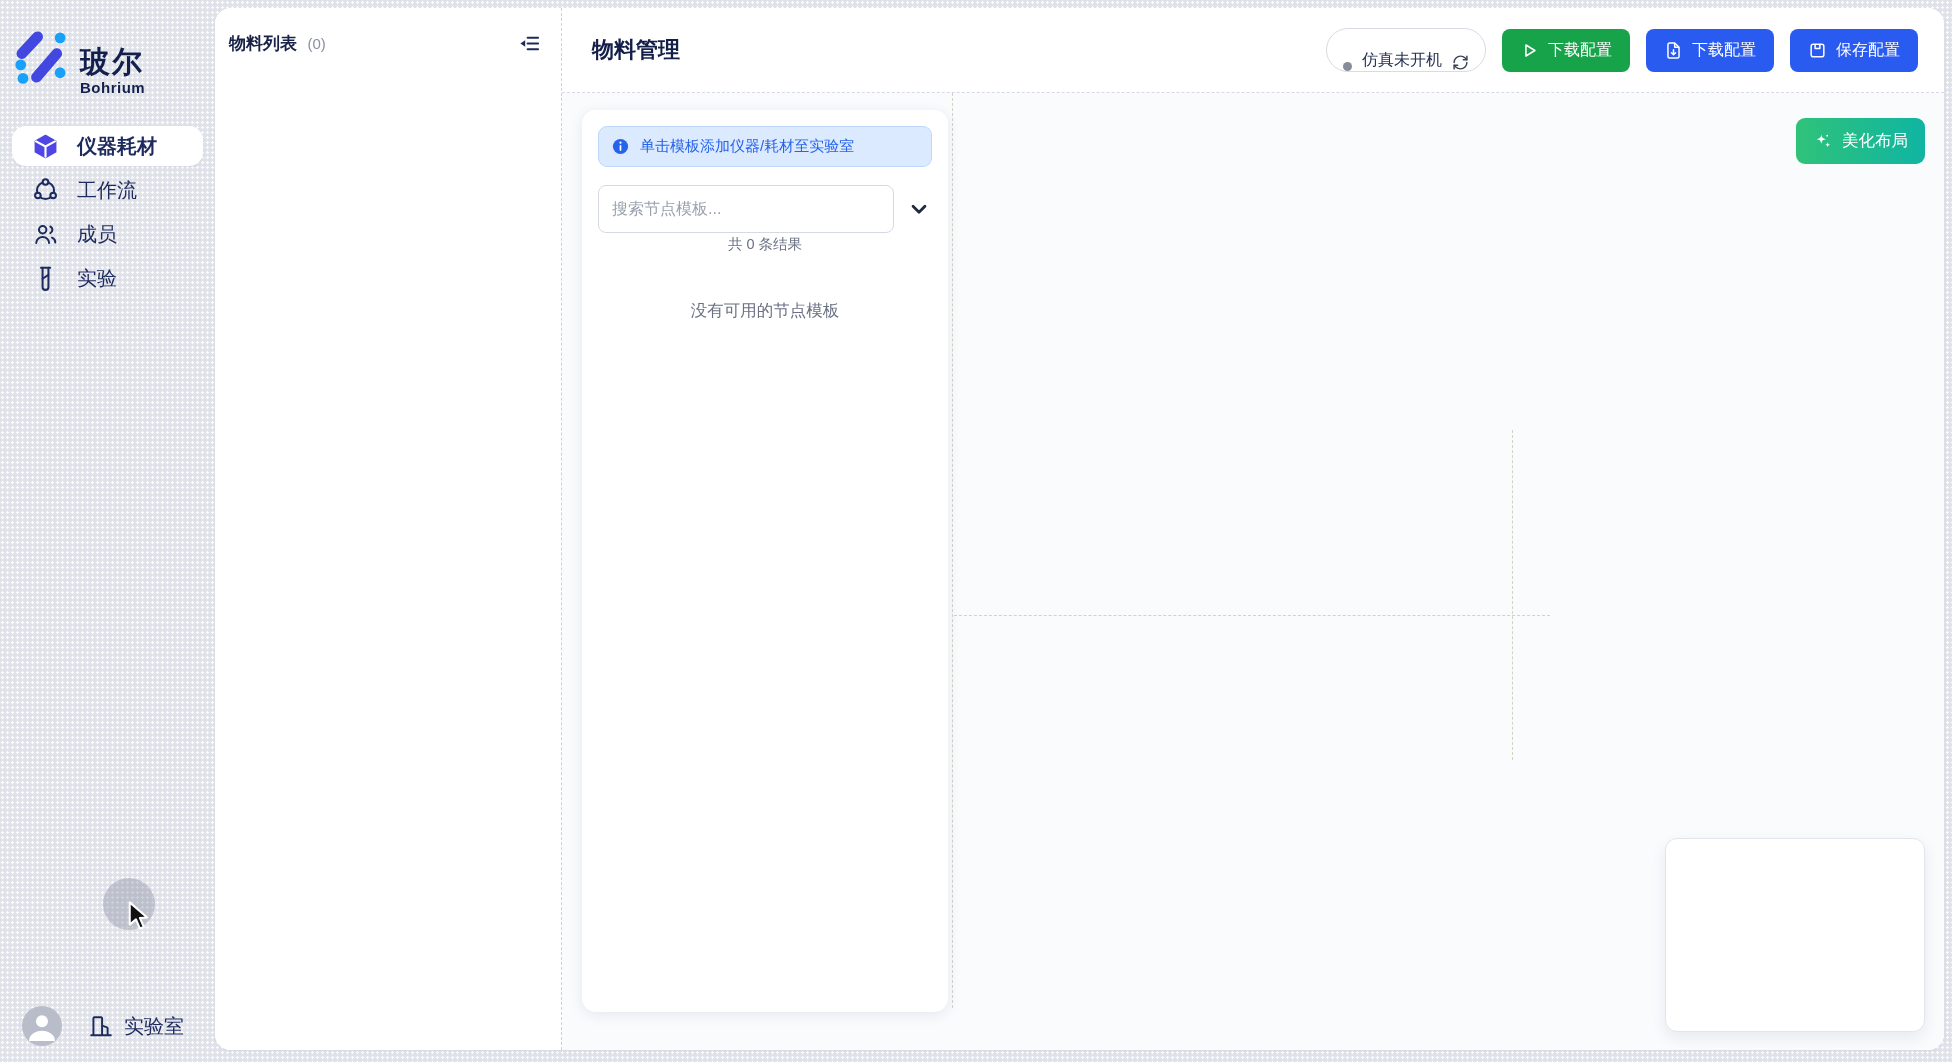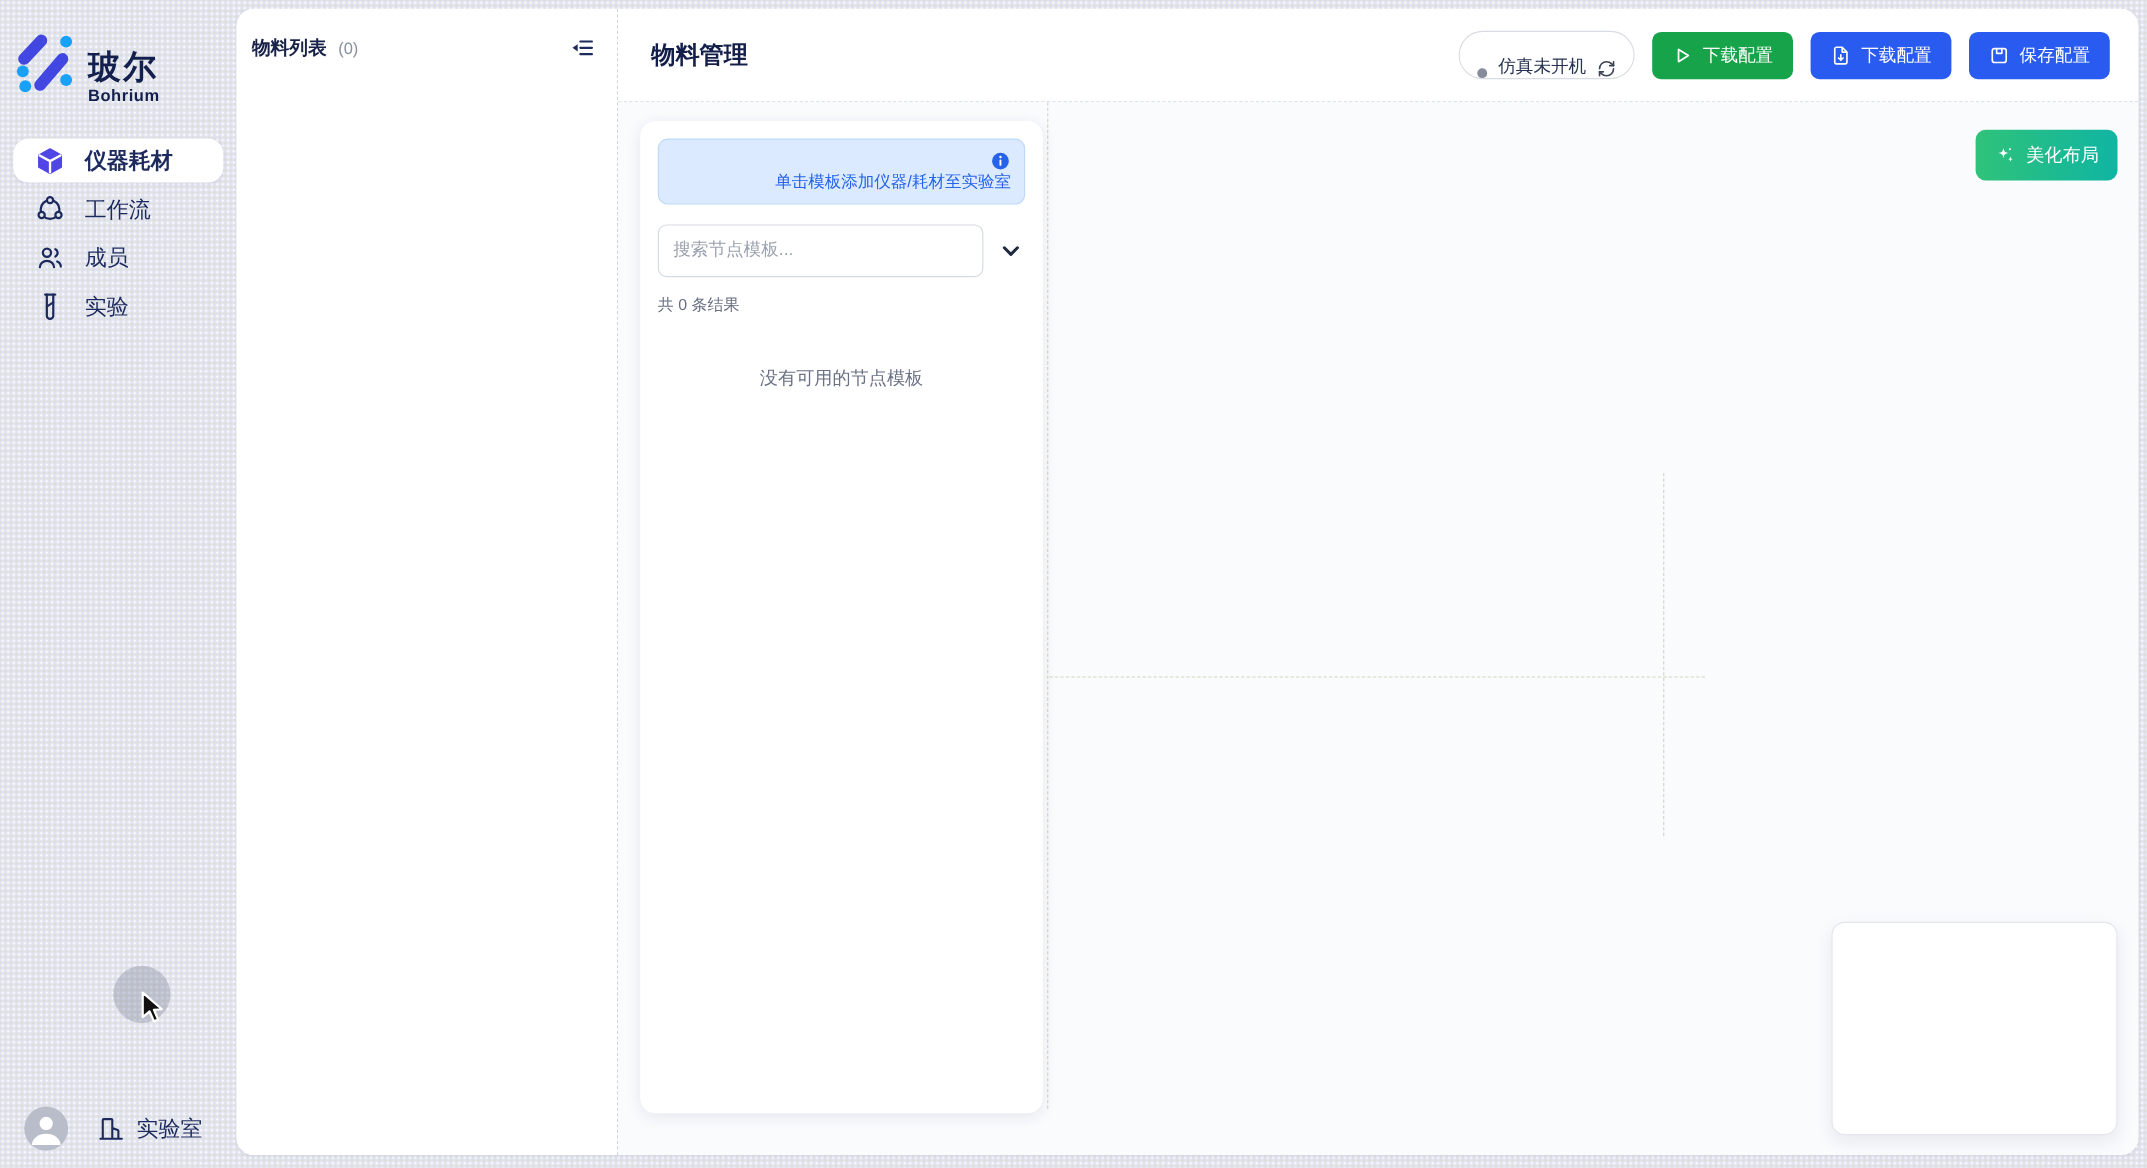--- a/index.html
+++ b/index.html
@@ -56,28 +56,28 @@
   .btn-blue { background:#2a5bf0; }
 
   
   .canvas { position:relative; flex:1; background:#fafbfd; overflow:hidden; }
   .guide { position:absolute; pointer-events:none; }
   .guide-v { border-left:1px dashed rgba(168,162,118,.45); width:0; }
   .guide-h { border-top:1px dashed rgba(168,162,118,.45); height:0; }
 
   .template-panel { position:absolute; left:20px; top:17px; width:366px; height:902px; background:#fff;
                     border-radius:14px; box-shadow:0 3px 14px rgba(20,30,80,.09); padding:16px; }
-  .hint-banner { display:flex; align-items:flex-end; gap:0; background:#dbeafe; border:1px solid #bcd7fb;
-                 border-radius:9px; padding:10px 12px; color:#2563eb; font-size:15px;flex-direction:column; }
+  .hint-banner { display:flex; align-items:flex-start; gap:10px; background:#dbeafe; border:1px solid #bcd7fb;
+                 border-radius:9px; padding:10px 12px; color:#2563eb; font-size:15px; }
   .search-row { display:flex; align-items:center; gap:12px; margin-top:18px; }
   .search-input { flex:1; height:48px; border:1px solid #d5d9e2; border-radius:8px; padding:0 13px;
                   font-size:16px; color:#273352; font-family:inherit; outline:none; background:#fff; }
   .search-input::placeholder { color:#9aa1ae; }
   .chevron-btn { background:none; border:none; cursor:pointer; line-height:0; padding:2px; }
-  .result-count { text-align:left; margin-top:16px; font-size:14.5px; color:#697082; }
+  .result-count { text-align:center; margin-top:2px; font-size:14.5px; color:#697082; }
   .empty-text { text-align:center; margin-top:46px; font-size:16.5px; color:#6a7184; }
 
   .beautify-btn { position:absolute; top:25px; right:19px; display:flex; align-items:center; gap:9px;
                   height:46px; padding:0 17px; border:none; border-radius:9px; cursor:pointer;
                   background:linear-gradient(90deg,#2fc279,#10b5a3); color:#fff; font-size:16.5px; font-family:inherit; }
   .minimap { position:absolute; right:19px; bottom:18px; width:260px; height:194px; background:#fff;
              border:1px solid #e4e5ec; border-radius:12px; box-shadow:0 6px 16px rgba(20,30,80,.08); cursor:grab; }
 </style>
 </head>
 <body>

